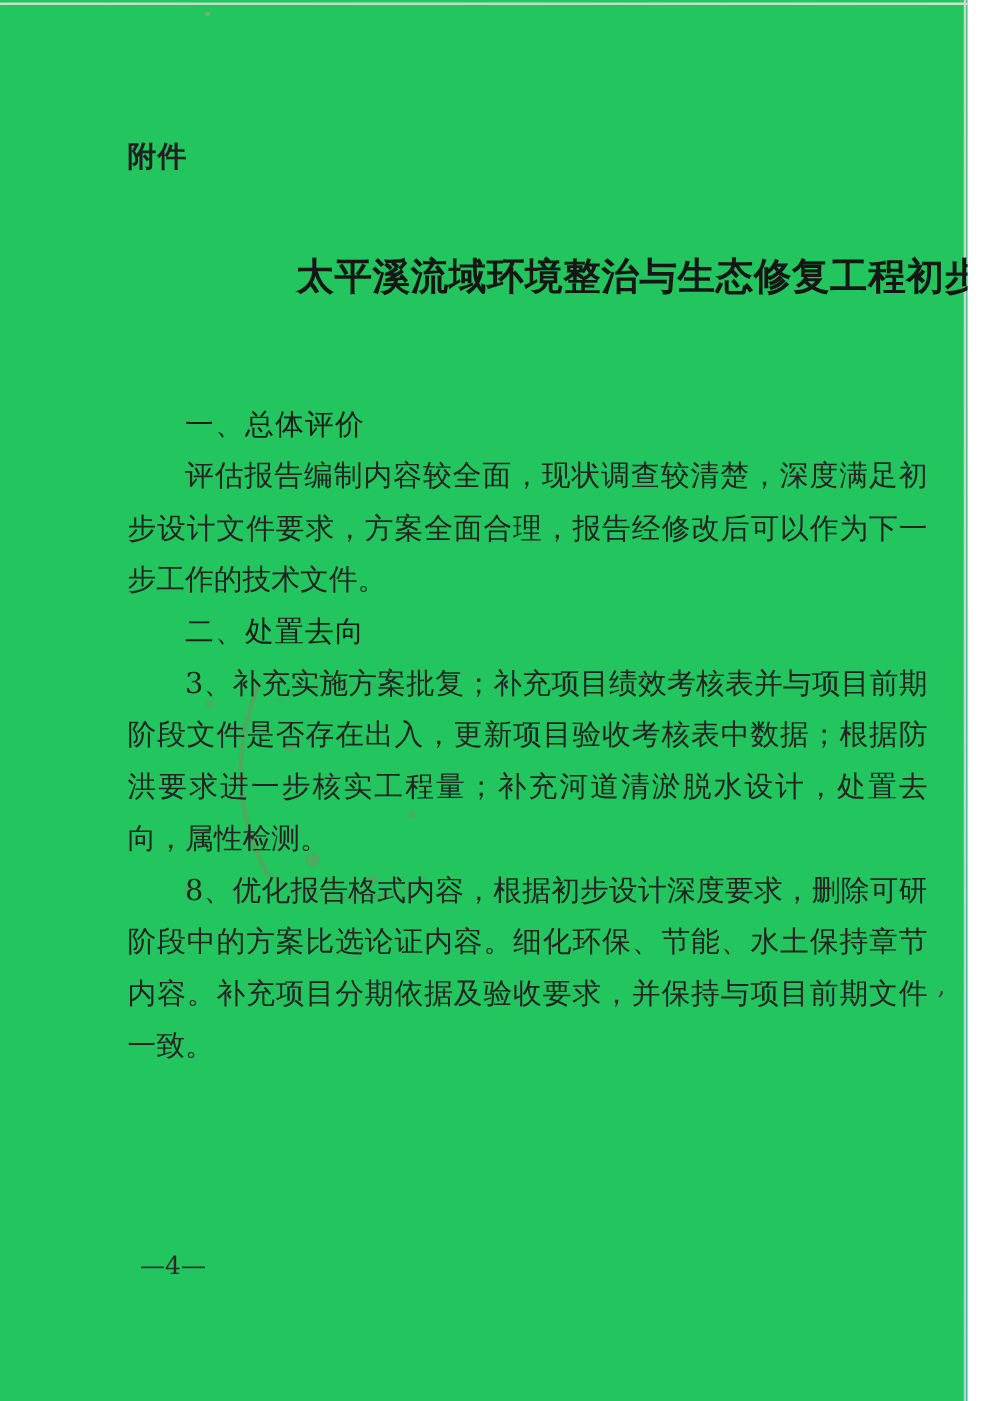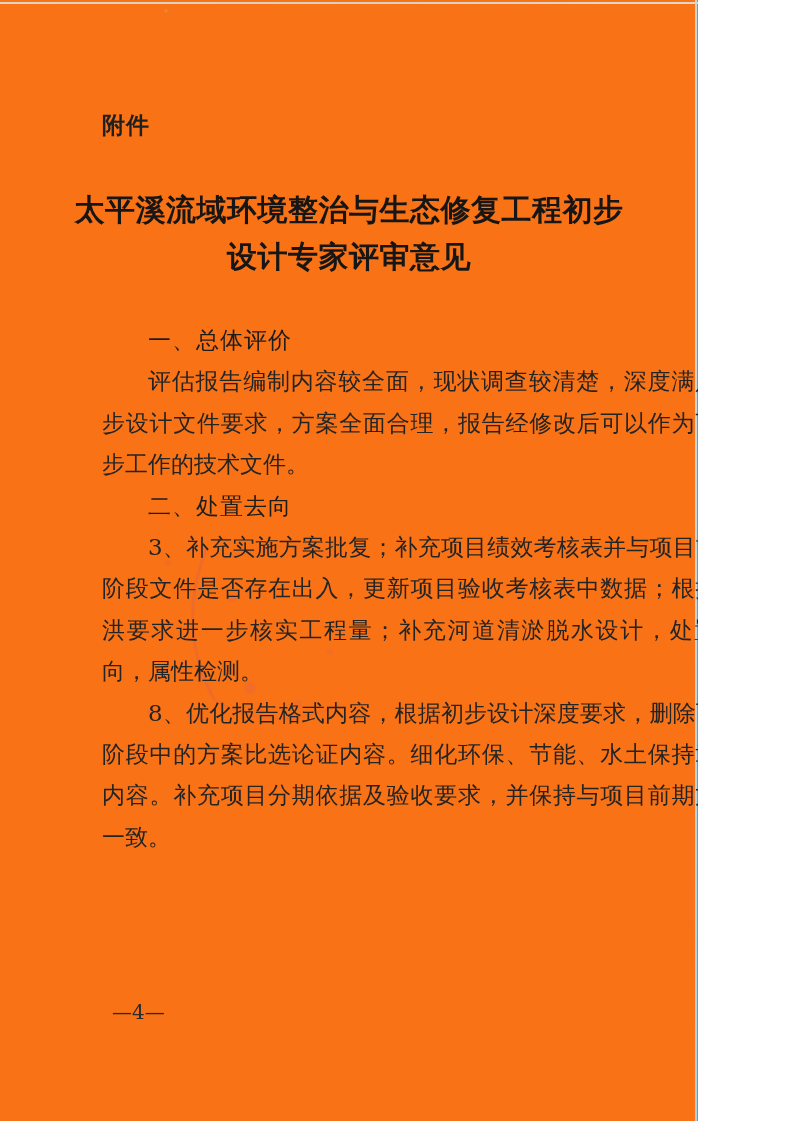--- a/index.html
+++ b/index.html
@@ -3,23 +3,23 @@
 <meta charset="utf-8">
 <title>Scanned Document</title>
 <style>
   html, body {
     margin: 0;
     padding: 0;
     background: #ffffff;
   }
   .page {
     position: relative;
-    width: 698px;
+    width: 774px;
     height: 1121px;
-    background: #f97316;
+    background: #22c55e;
     overflow: hidden;
     color: #1f1f1f;
     font-family: "DejaVu Serif", "Liberation Serif", serif;
   }
   
   .edge-top {
     position: absolute;
     top: 2px; left: 0;
     width: 100%; height: 2px;
     background: linear-gradient(90deg, #d7e0da 0%, #cfdcd6 50%, #d9e4e2 100%);
@@ -39,22 +39,22 @@
     font-weight: 700;
     font-size: 23px;
     letter-spacing: 1px;
     color: #202020;
   }
   .title {
     position: absolute;
     top: 186px;
     left: 0;
     width: 100%;
-    margin: 0;
-    text-align: center;
+    margin: 12px;
+    text-align: right;
     font-family: "DejaVu Serif", "Liberation Serif", serif;
     font-weight: 700;
     font-size: 30px;
     line-height: 47px;
     letter-spacing: 0.5px;
     color: #161616;
   }
   .doc-body {
     position: absolute;
     left: 102px;
@@ -123,21 +123,21 @@
       <circle cx="150" cy="712" r="3"></circle>
       <circle cx="190" cy="716" r="2.5"></circle>
       <circle cx="262" cy="712" r="2.5"></circle>
       <circle cx="330" cy="652" r="3"></circle>
     </g>
     <circle cx="166" cy="11" r="1.8" fill="#d89a4e" opacity="0.6"></circle>
   </svg>
 
   <div class="attachment">附件</div>
 
-  <h1 class="title"><span>太平溪流域环境整治与生态修复工程初步</span><br><span>设计专家评审意见</span></h1>
+  <h1 class="title"><span>太平溪流域环境整治与生态修复工程初步</span><br></h1>
 
   <div class="doc-body">
     <h2>一、总体评价</h2>
     <p>评估报告编制内容较全面，现状调查较清楚，深度满足初步设计文件要求，方案全面合理，报告经修改后可以作为下一步工作的技术文件。</p>
     <h2>二、处置去向</h2>
     <p>3、补充实施方案批复；补充项目绩效考核表并与项目前期阶段文件是否存在出入，更新项目验收考核表中数据；根据防洪要求进一步核实工程量；补充河道清淤脱水设计，处置去向，属性检测。</p>
     <p>8、优化报告格式内容，根据初步设计深度要求，删除可研阶段中的方案比选论证内容。细化环保、节能、水土保持章节内容。补充项目分期依据及验收要求，并保持与项目前期文件一致。</p>
   </div>
 
   <div class="stray-mark">,</div>

